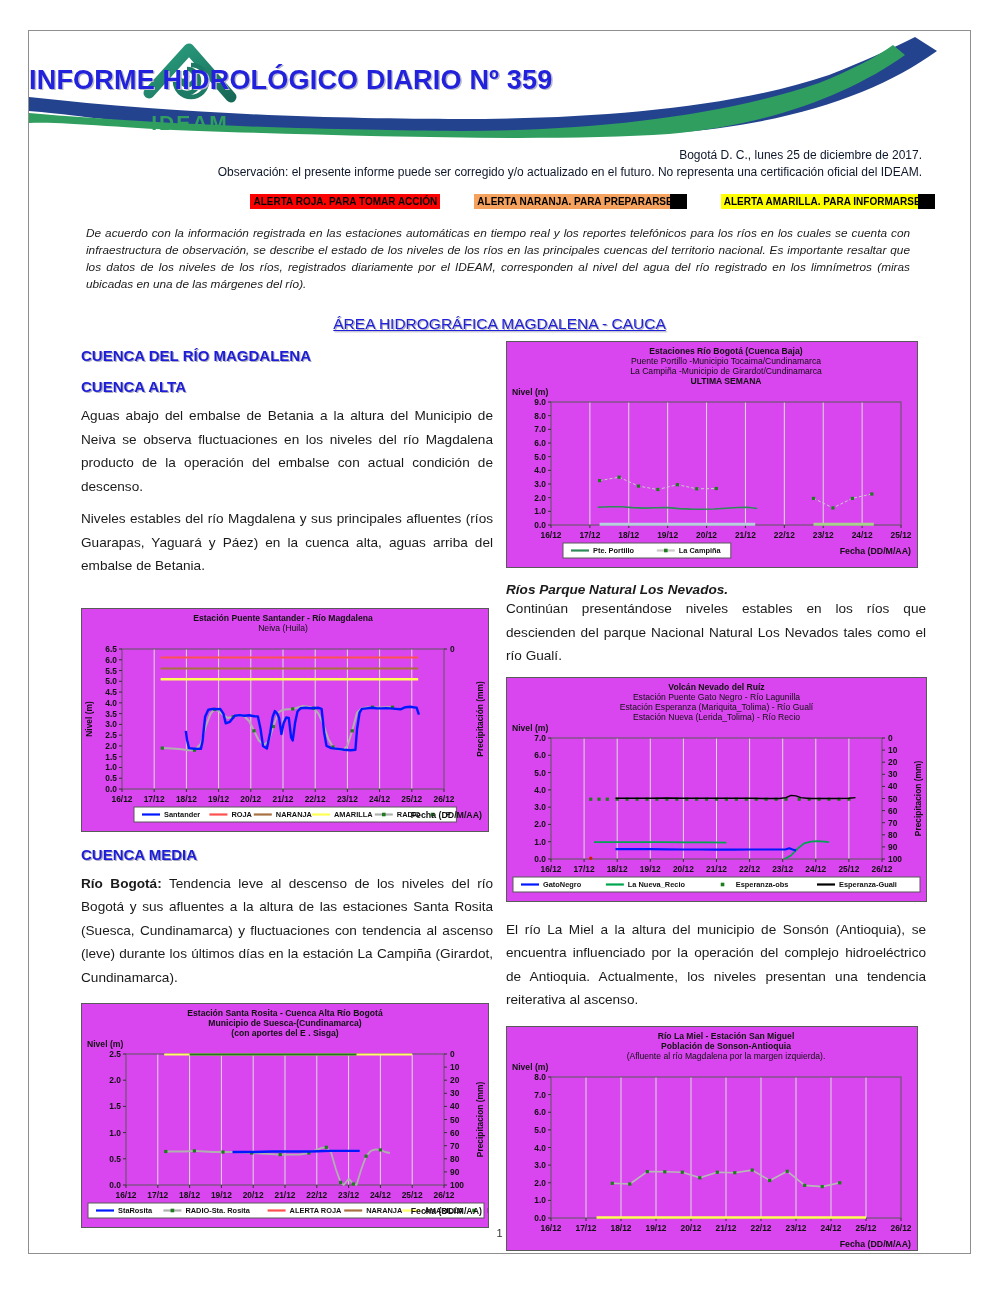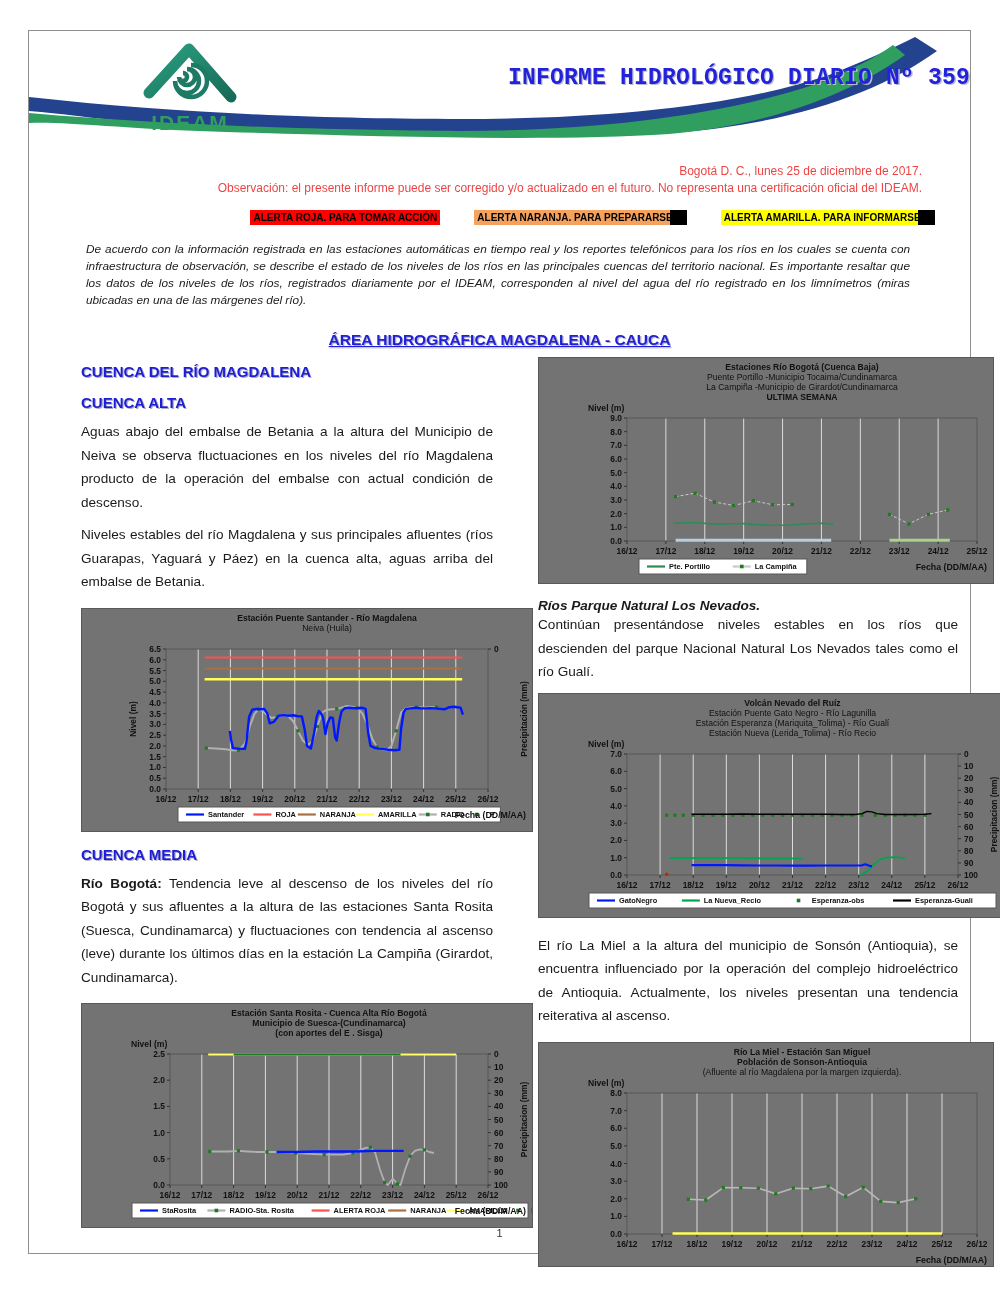--- a/index.html
+++ b/index.html
@@ -2,45 +2,45 @@
 <html><head>
 <meta charset="utf-8">
 <style>
   html,body{margin:0;padding:0;background:#fff;}
   body{width:1000px;height:1293px;position:relative;font-family:"Liberation Sans",sans-serif;color:#1a1a1a;overflow:hidden;}
   .page-border{position:absolute;left:28px;top:30px;width:941px;height:1222px;border:1px solid #8f8f8f;background:#fff;}
   
   .hdr{position:relative;height:112px;}
   .hdr-swoosh{position:absolute;left:0;top:0;width:100%;height:112px;}
   .logo{position:absolute;left:82px;top:4px;width:160px;height:104px;}
-  .hdr-title{position:absolute;left:0;top:34px;width:100%;text-align:right;
-    font-size:23px;font-weight:bold;color:#2222dd;letter-spacing:.2px;
-    text-shadow:1.4px 1.4px 0 #b9b9cc;font-family:Liberation Mono, monospace;}
+  .hdr-title{position:absolute;left:0;top:34px;width:100%;text-align:left;
+    font-size:27px;font-weight:bold;color:#2222dd;letter-spacing:.2px;
+    text-shadow:1.4px 1.4px 0 #b9b9cc;}
   
-  .meta{margin-top:20px;padding-right:48px;text-align:right;font-size:12px;line-height:17px;color:#ef4444;}
+  .meta{margin-top:4px;padding-right:48px;text-align:right;font-size:12px;line-height:17px;color:#0f172a;}
   
   .alerts{display:flex;gap:34px;padding-left:186px;margin-top:13px;align-items:center;justify-content:center;}
   .alert{font-size:10px;font-weight:bold;padding:2px 3px;white-space:nowrap;color:#000;display:flex;align-items:center;}
   .redact{display:inline-block;width:17px;height:15px;background:#000;margin-left:-6px;}
   
   .intro{margin:16px 60px 0 57px;font-style:italic;font-size:11.8px;line-height:17px;text-align:justify;}
-  .area-title{margin-top:22px;text-align:center;font-size:15.5px;font-weight:bold;color:#2020d8;
+  .area-title{margin-top:22px;text-align:center;font-size:15.5px;font-weight:normal;color:#2020d8;
     text-decoration:underline;text-shadow:1.3px 1.3px 0 #b0b0c2;}
   
-  .cols{display:flex;padding:6px 34px 0 52px;gap:45px;}
+  .cols{display:flex;padding:6px 34px 0 52px;gap:13px;}
   .col-l{width:412px;}
   .col-r{width:420px;}
   .h-blue{font-size:15px;font-weight:bold;color:#1d1dd8;text-shadow:1.2px 1.2px 0 #adadc0;margin:14px 0 4px 0;}
   .h-blue.first{margin-top:8px;}
   .para{font-size:13.6px;line-height:23.5px;text-align:justify;margin:9px 0;}
   .h-black{font-size:13.6px;font-weight:bold;margin:14px 0 0 0;font-style:italic;}
-  .chart{border:1px solid #595959;background:#737373;padding-left:44px;}
+  .chart{border:1px solid #595959;background:#d946ef;}
   .chart svg text{font-family:"Liberation Sans",sans-serif;fill:#111;}
   .c1{width:410px;height:225px;margin-top:2px;}
-  .c2{width:406px;height:222px;margin-top:14px;}
+  .c2{width:406px;height:222px;margin-top:30px;}
   .c3{width:419px;height:223px;margin-top:5px;}
   .c4{width:406px;height:223px;margin-top:14px;text-align:right;}
   .c5{width:410px;height:223px;margin-top:14px;}
   .footer{position:absolute;bottom:14px;left:0;width:100%;text-align:center;font-size:11px;color:#333;}
 </style>
 </head>
 <body>
 
 <div class="page-border">
 

